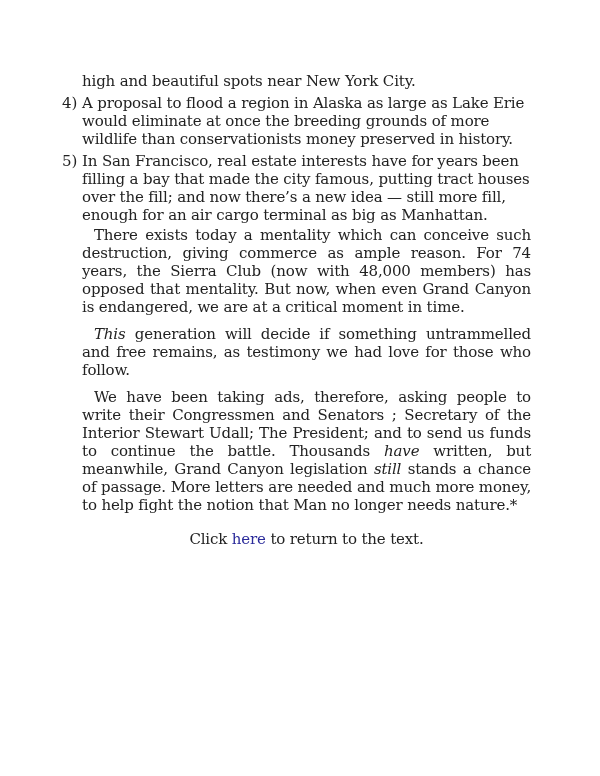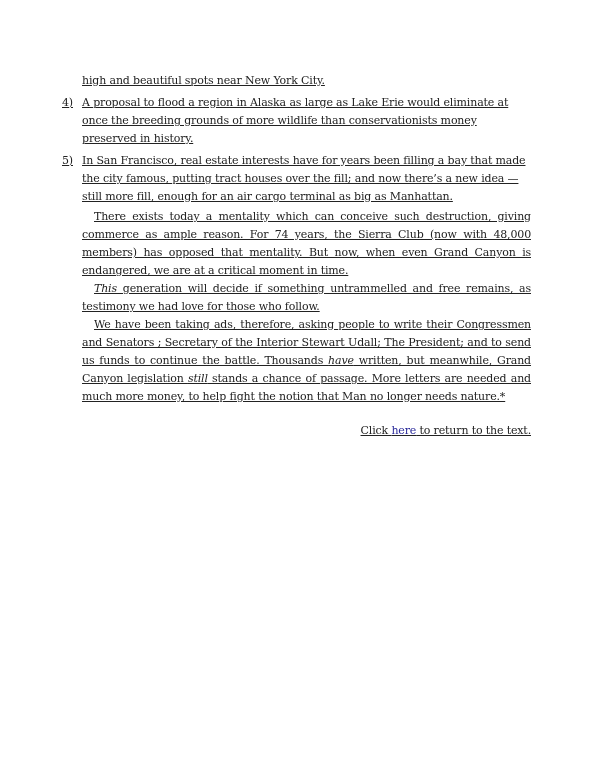--- a/index.html
+++ b/index.html
@@ -3,33 +3,33 @@
   <meta charset="utf-8">
   <style>
     html, body { margin: 0; padding: 0; background: #ffffff; }
     body {
       width: 600px; height: 776px; position: relative; overflow: hidden;
       font-family: "DejaVu Serif", "Liberation Serif", serif;
       color: #222222;
     }
     .page {
       position: absolute; left: 62px; top: 72px; width: 469px;
-      font-size: 11px; line-height: 18px; letter-spacing: -0.15px; text-decoration: underline;
+      font-size: 15px; line-height: 18px; letter-spacing: -0.15px;
     }
     .cont { padding-left: 20px; margin: 0; }
     .item { display: flex; margin: 4px 0 0 0; }
     .num { width: 20px; flex: 0 0 20px; }
     .item-text { flex: 1; }
     .para {
       margin: 2px 0 0 20px; text-align: justify; text-indent: 12px;
     }
     .para.first { }
-    .para.tight { margin-top: 0; }
+    .para.tight { margin-top: 9px; }
     .return {
-      text-align: right; margin-top: 16px; padding-left: 20px;
+      text-align: center; margin-top: 16px; padding-left: 20px;
     }
     .link { color: #2a2a9a; text-decoration: none; cursor: pointer; }
     i { font-style: italic; }
   </style>
 </head>
 <body>
 
 <div class="page">
 
   <p class="cont">high and beautiful spots near New York City.</p>

